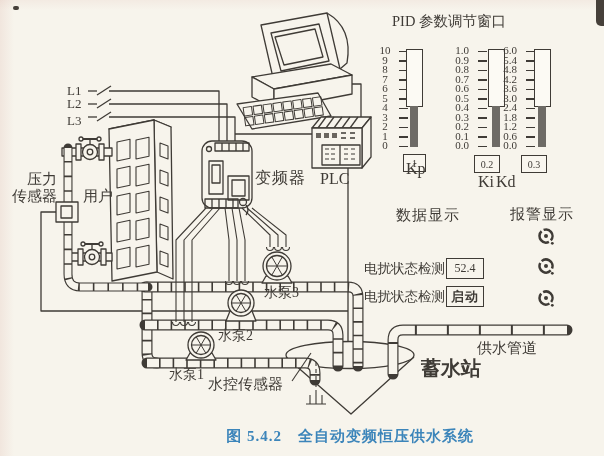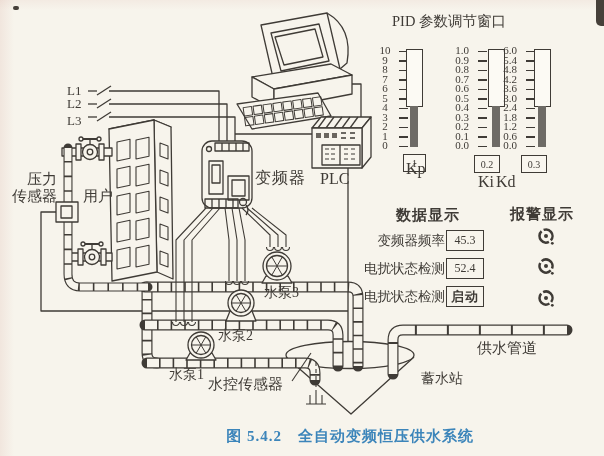--- a/index.html
+++ b/index.html
@@ -24,21 +24,21 @@
          font-size:11px; line-height:9.5px; letter-spacing:0;}
   .tickdash{position:absolute; width:9px;
     background:repeating-linear-gradient(to bottom,#3f3b36 0,#3f3b36 1.2px,rgba(0,0,0,0) 1.2px,rgba(0,0,0,0) 9.5px);}
   .track{position:absolute; width:15px; height:56px; border:1.3px solid #3f3b36; background:#fcfaf4;}
   .fillbar{position:absolute; width:8px; height:41px; background:#6e6b66;}
   .valbox{position:absolute; border:1.2px solid #3f3b36; display:flex; align-items:center; justify-content:center;
           font-size:10px; background:rgba(252,250,244,0.4);}
   .sldname{position:absolute; font-size:16px;}
 
   
-  .ddheading{position:absolute; font-size:15px; font-weight:700; letter-spacing:1px;}
+  .ddheading{position:absolute; font-size:15px; font-weight:400; letter-spacing:1px;}
   .ddrow{position:absolute; display:flex; align-items:center;}
   .ddlabel{width:85px; text-align:right; font-size:13.5px;}
   .ddbox{margin-left:1px; width:36px; height:19px; border:1.3px solid #3f3b36;
          display:flex; align-items:center; justify-content:center; font-size:12px;}
   .ddbox.cn{font-size:13px; font-weight:600; letter-spacing:1px;}
   .alarm{position:absolute;}
 
   .caption{position:absolute; left:0; top:427px; width:604px; text-align:center;
            font-size:15px; font-weight:600; letter-spacing:1px; color:#3c85ba;margin-left:48px;}
 </style>
@@ -277,21 +277,21 @@
     <div>传感器</div>
   </div>
 
   <div class="lbl" style="left:83px;top:188px;font-size:15px;">用户</div>
   <div class="lbl" style="left:255px;top:169px;font-size:16px;letter-spacing:1px;">变频器</div>
   <div class="lbl" style="left:320px;top:170px;font-size:16px;">PLC</div>
   <div class="lbl" style="left:264px;top:285px;font-size:14px;">水泵3</div>
   <div class="lbl" style="left:218px;top:328px;font-size:14px;">水泵2</div>
   <div class="lbl" style="left:169px;top:367px;font-size:14px;">水泵1</div>
   <div class="lbl" style="left:208px;top:376px;font-size:15px;">水控传感器</div>
-  <div class="lbl" style="left:421px;top:371px;font-size:14px;">蓄水站</div>
+  <div class="lbl" style="left:421px;top:357px;font-size:20px;font-weight:bold;">蓄水站</div>
   <div class="lbl" style="left:477px;top:340px;font-size:15px;">供水管道</div>
 
   <div class="lbl" style="left:392px;top:14px;font-size:14.5px;">PID 参数调节窗口</div>
 
   <div>
     <div class="ticks" style="left:372px;top:46px;width:26px;">10
 9
 8
 7
 6
@@ -342,24 +342,20 @@
     <div class="tickdash" style="left:526px;top:51px;height:97px;"></div>
     <div class="track" style="left:534px;top:49px;"></div>
     <div class="fillbar" style="left:538px;top:106px;"></div>
     <div class="valbox" style="left:521px;top:155px;width:24px;height:16px;">0.3</div>
     <div class="sldname" style="left:496px;top:173px;">Kd</div>
   </div>
 
   <div class="ddheading" style="left:396px;top:206px;">数据显示</div>
   <div class="ddheading" style="left:510px;top:205px;">报警显示</div>
 
-  <div class="ddrow" style="left:360px;top:230px;">
-    <div class="ddlabel">变频器频率</div>
-    <div class="ddbox">45.3</div>
-  </div>
   <div class="ddrow" style="left:360px;top:258px;">
     <div class="ddlabel">电扰状态检测</div>
     <div class="ddbox">52.4</div>
   </div>
   <div class="ddrow" style="left:360px;top:286px;">
     <div class="ddlabel">电扰状态检测</div>
     <div class="ddbox cn">启动</div>
   </div>
 
   <svg class="alarm" style="left:536px;top:227px;" width="20" height="20">

